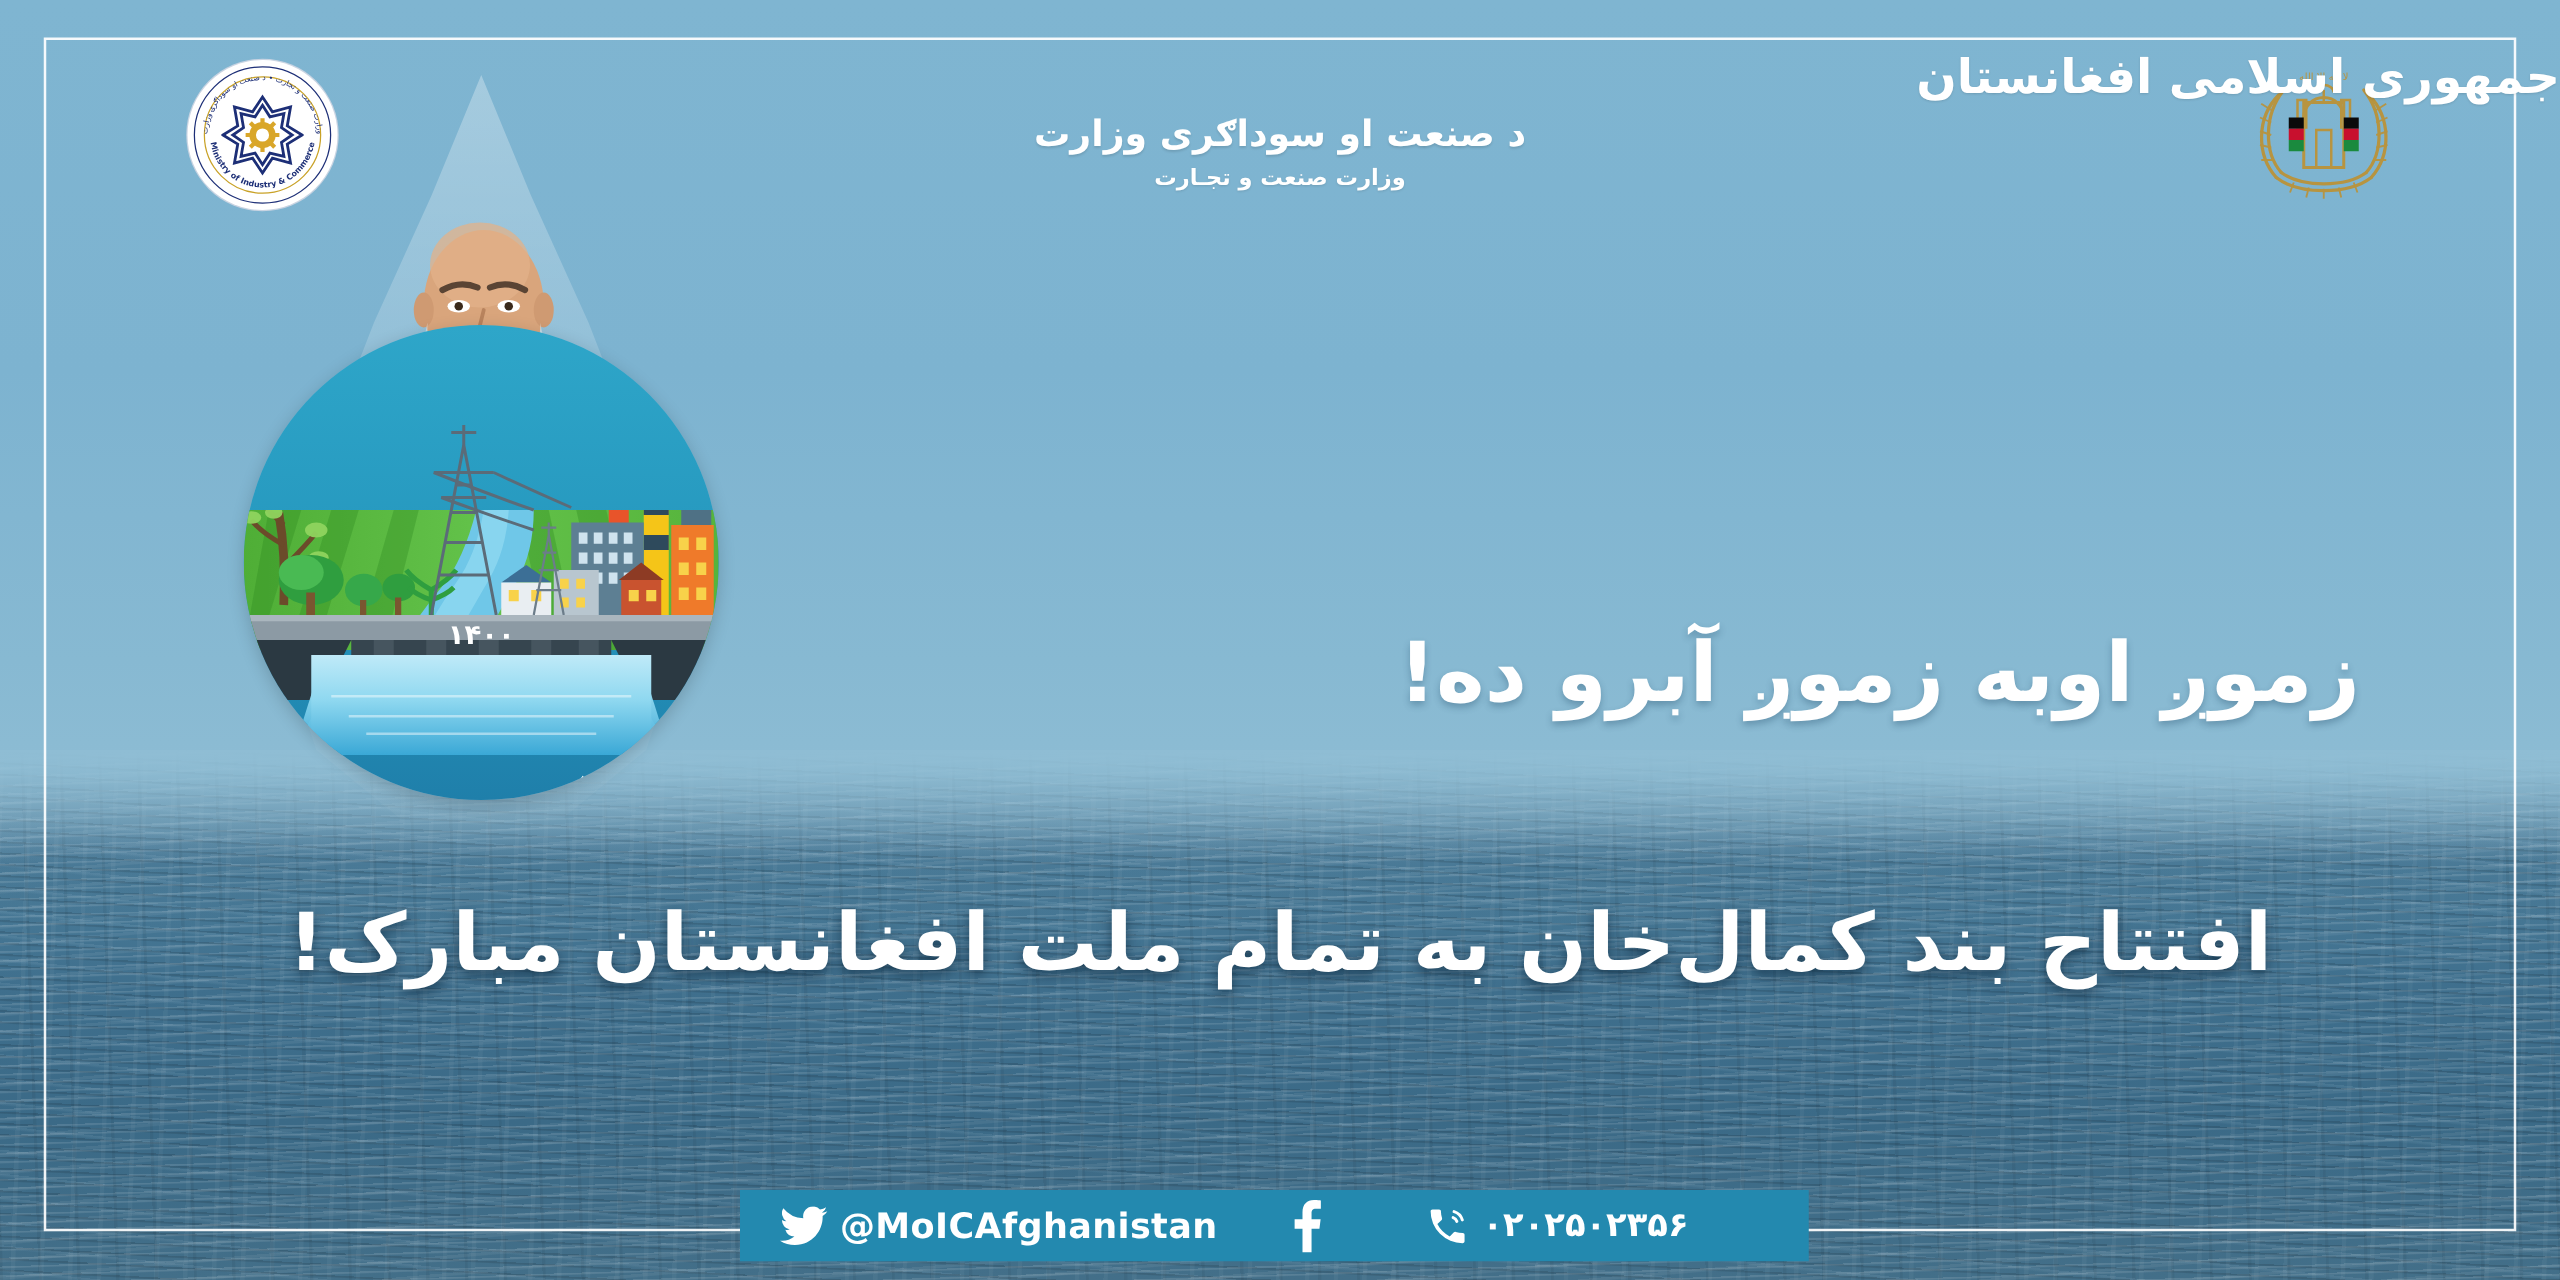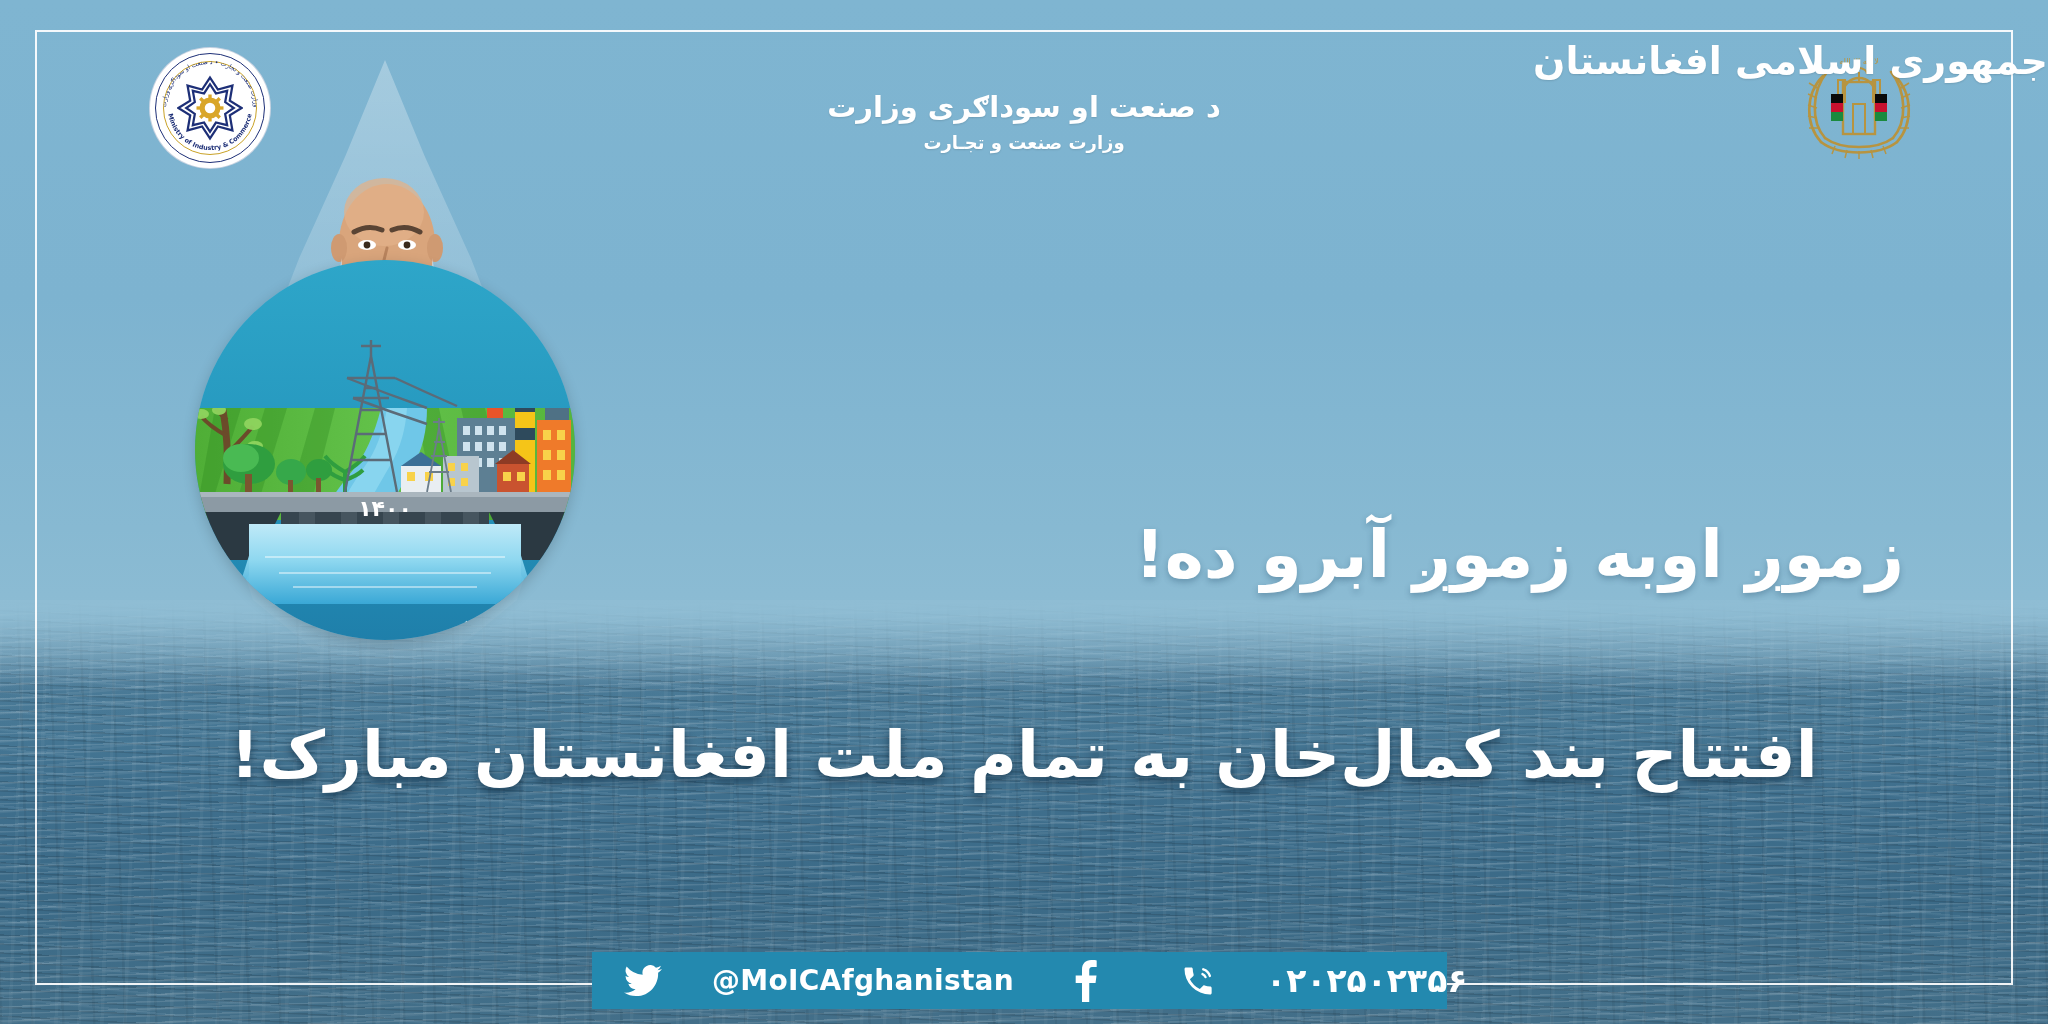--- a/index.html
+++ b/index.html
@@ -76,37 +76,37 @@
               color:#fff;font-size:22px;font-weight:bold;letter-spacing:1px;}
   .badge-name{position:absolute;left:0;top:262px;width:380px;height:120px;}
   .badge-name svg{width:100%;height:100%;}
 
   .portrait{position:absolute;left:50%;top:78px;width:230px;height:300px;margin-left:-113px;}
 
   
   .slogan1{position:absolute;right:150px;top:328px;color:#fff;direction:rtl;
            font-size:82px;font-weight:bold;letter-spacing:1px;
            text-shadow:0 3px 6px rgba(20,60,90,.30);}
-  .slogan2{position:absolute;right:144px;top:500px;color:#fff;direction:rtl;
+  .slogan2{position:absolute;right:160px;top:500px;color:#fff;direction:rtl;
            font-size:66px;font-weight:bold;
-           text-shadow:0 3px 6px rgba(20,60,90,.30);margin-top:16px;}
+           text-shadow:0 3px 6px rgba(20,60,90,.30);}
   .headline{position:absolute;left:0;top:718px;width:2048px;text-align:center;color:#fff;
             direction:rtl;font-size:64px;font-weight:bold;letter-spacing:1px;
             text-shadow:0 4px 10px rgba(0,25,45,.55);}
 
   
   .footer{position:absolute;left:592px;top:952px;width:855px;height:57px;
           background:#2389af;display:flex;align-items:center;}
-  .fitem{display:flex;align-items:center;color:#fff;font-weight:bold;gap:40px;}
+  .fitem{display:flex;align-items:center;color:#fff;font-weight:bold;}
   .fitem .lbl{font-size:28px;letter-spacing:.3px;white-space:nowrap;}
   .f-tw{margin-left:32px;}
   .f-fb{margin-left:60px;}
   .f-ph{margin-left:72px;}
   .fico{display:inline-block;margin-right:10px;line-height:0;}
-  .f-ph .lbl{font-size:33px;letter-spacing:2px;direction:ltr;}
+  .f-ph .lbl{font-size:27px;letter-spacing:2px;direction:ltr;}
 </style>
 </head>
 <body>
 
 <div id="poster">
 
   <div class="sky"></div>
 
   <div class="water">
     <div class="ripples"></div>

